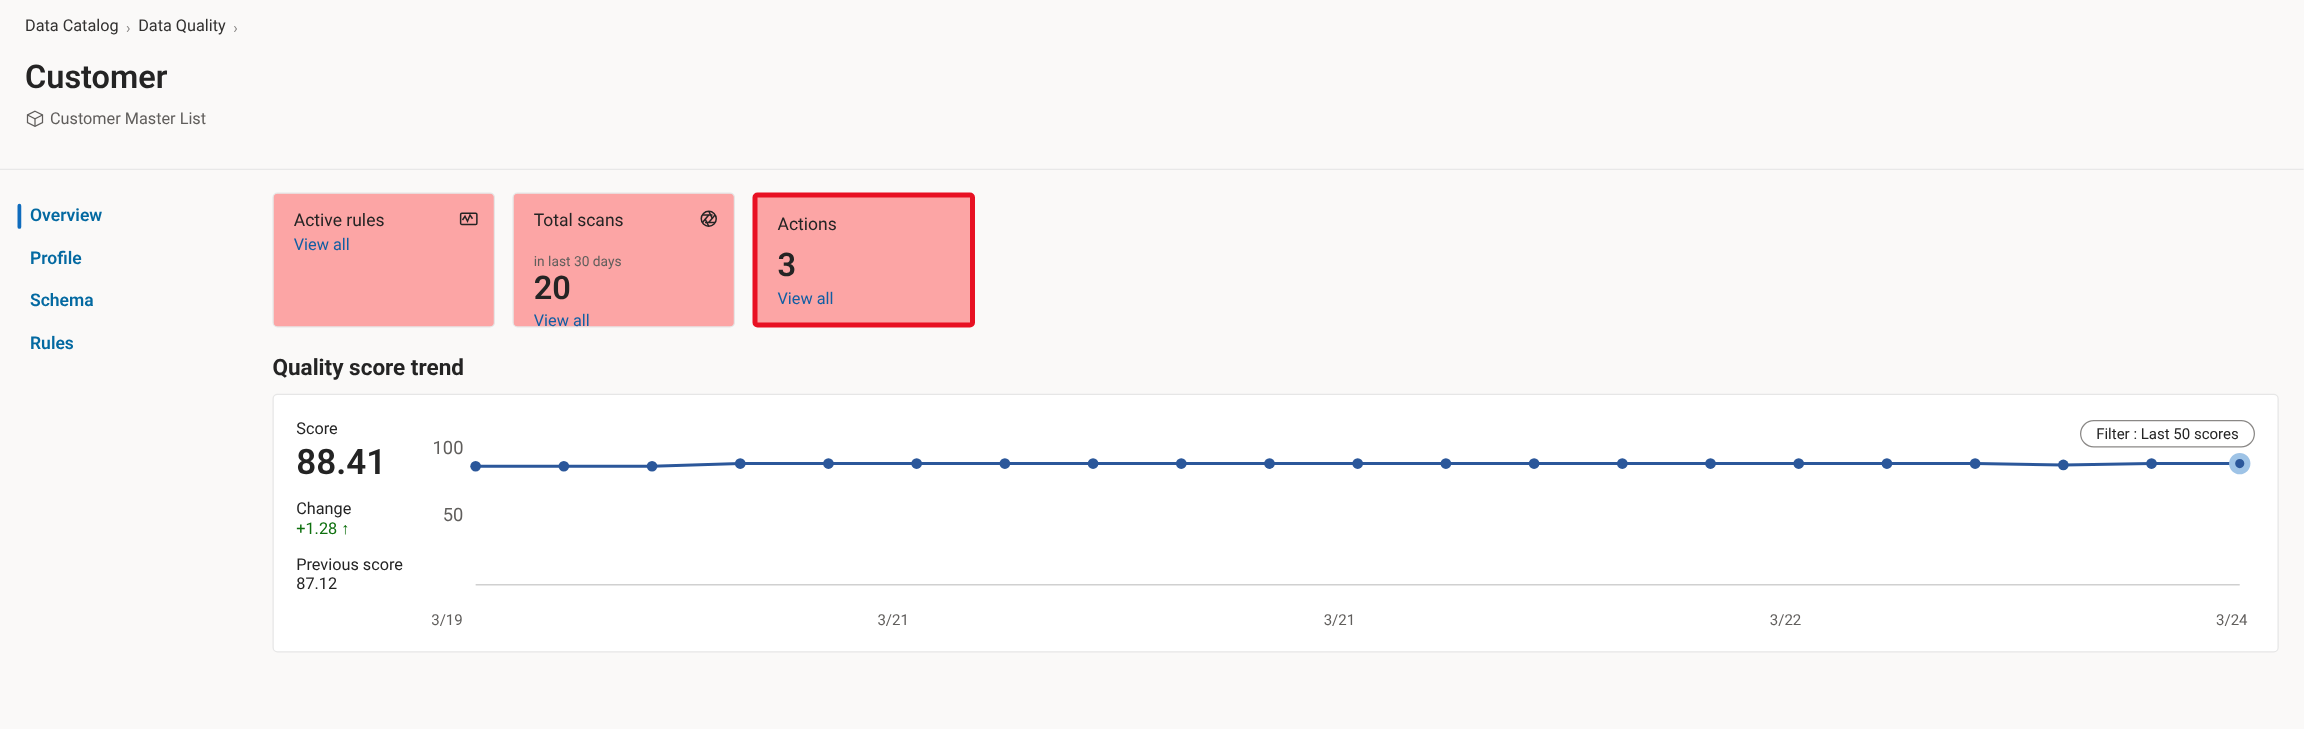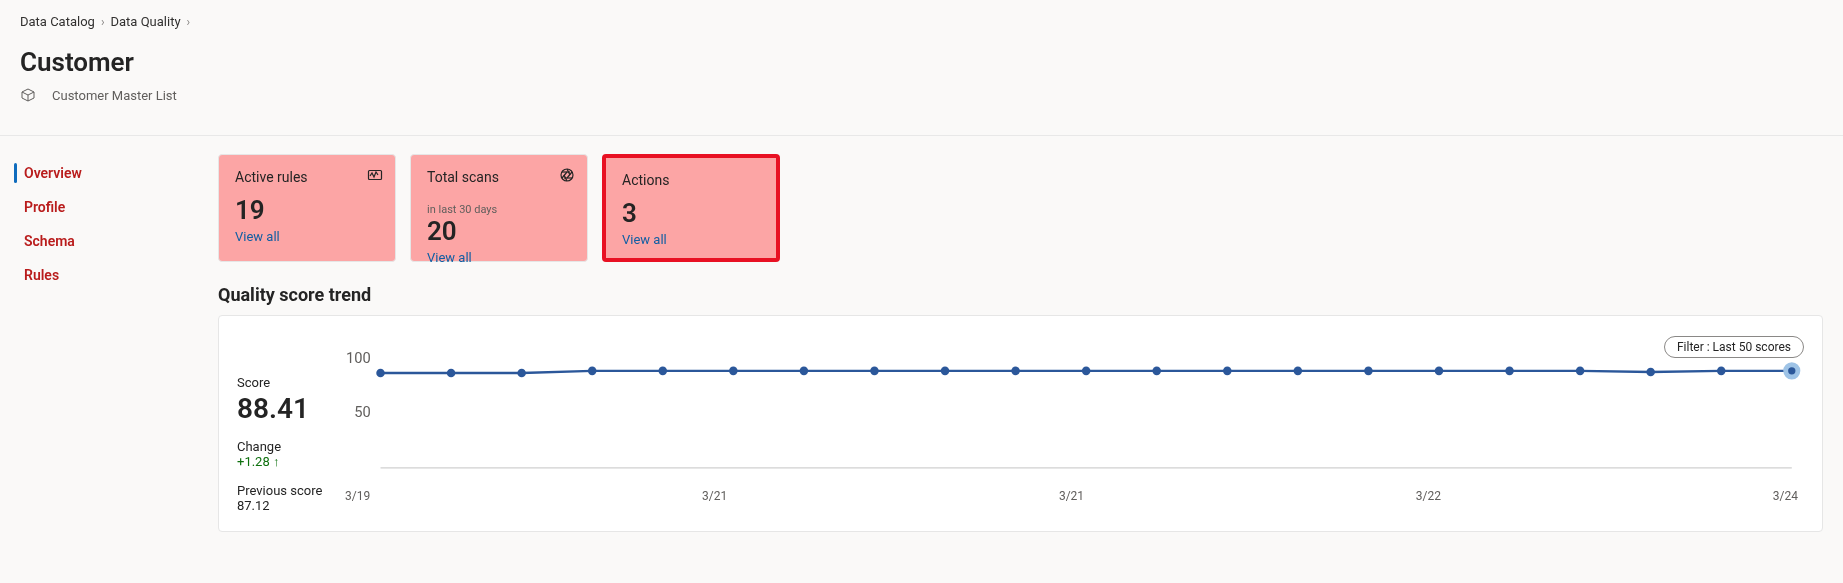--- a/index.html
+++ b/index.html
@@ -24,21 +24,21 @@
   .breadcrumb a { color: #323130; text-decoration: none; }
   .breadcrumb .chev { color: #8a8886; font-size: 12px; }
   .page-title {
     font-size: 26px;
     font-weight: 600;
     margin-bottom: 10px;
   }
   .subtitle-row {
     display: flex;
     align-items: center;
-    gap: 16px;
+    gap: 4px;
     color: #605e5c;
     font-size: 13px;
     text-align: center;
   }
   .cube-icon svg { display:block; }
   .body-region {
     display: flex;
     align-items: flex-start;
     padding: 0;
   }
@@ -46,21 +46,21 @@
     width: 200px;
     padding: 20px 0 0 0;
     flex-shrink: 0;
   }
   .sidenav .nav-item {
     display: flex;
     align-items: center;
     height: 34px;
     padding-left: 24px;
     font-size: 14px;
-    color: #b91c1c;
+    color: #0369a1;
     position: relative;
     cursor: pointer;
     font-weight: 600;
   }
   .sidenav .nav-item.active::before {
     content: "";
     position: absolute;
     left: 14px;
     top: 7px;
     bottom: 7px;
@@ -128,21 +128,21 @@
   }
   .trend-panel {
     background: #fff;
     border: 1px solid #e6e6e6;
     border-radius: 4px;
     padding: 20px 18px 18px 18px;
     display: flex;
     gap: 12px;
     position: relative;
   }
-  .trend-left { width: 90px; flex-shrink:0;margin-top:39px;}
+  .trend-left { width: 90px; flex-shrink:0;}
   .trend-left .lbl { font-size: 13px; color: #242424; margin-top: 0;}
   .trend-left .score-big { font-size: 28px; font-weight: 600; margin-top: 2px;}
   .trend-left .block { margin-top: 14px; }
   .trend-left .change-val { color: #0e700e; font-size: 13px; }
   .trend-left .prev-val { font-size: 13px; }
   .chart-wrap {
     flex: 1;
     position: relative;
     min-width: 0;
   }
@@ -207,21 +207,20 @@
     <div class="cards-row">
 
       <div class="card">
         <span class="corner-icon">
           <svg width="16" height="16" viewBox="0 0 16 16" fill="none" stroke="#242424" stroke-width="1.2">
             <rect x="1.5" y="3.5" width="13" height="9" rx="1"></rect>
             <path d="M3 9 L5 6 L7 10 L9 5 L11 8"></path>
           </svg>
         </span>
         <div class="card-title">Active rules</div>
-        <span class="card-value">19</span>
         <span class="view-all">View all</span>
       </div>
 
       <div class="card">
         <span class="corner-icon">
           <svg width="16" height="16" viewBox="0 0 16 16" fill="none" stroke="#242424" stroke-width="1.2">
             <circle cx="8" cy="8" r="6"></circle>
             <path d="M8 2 L11 8"></path>
               <path d="M13 5 L8 11"></path>
               <path d="M13 11 L5 11"></path>

